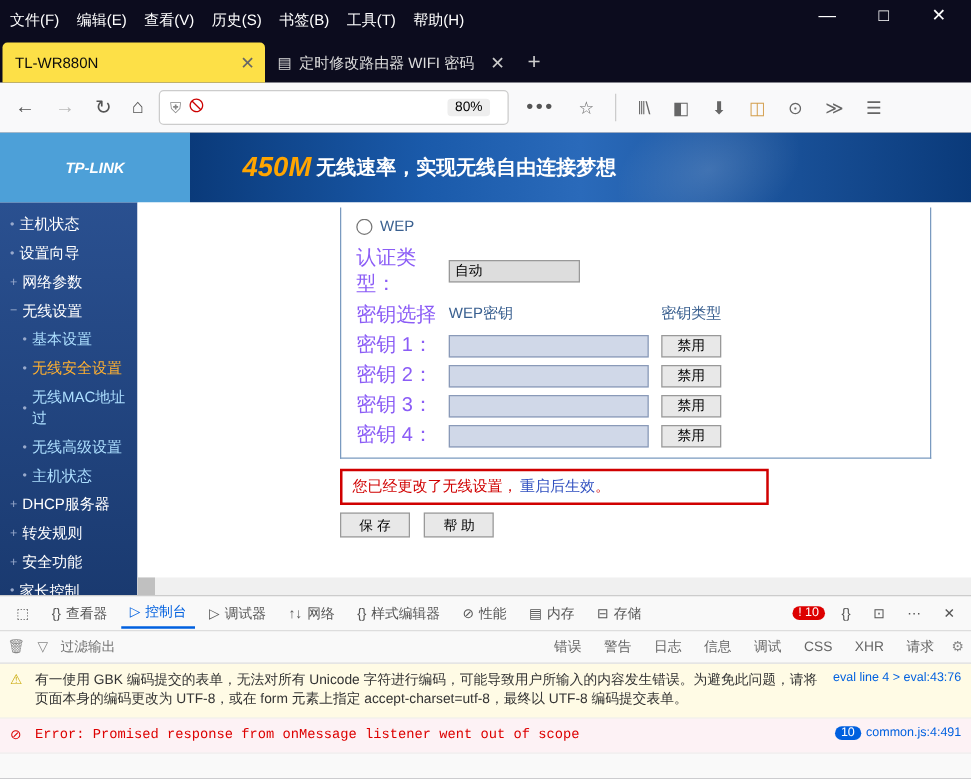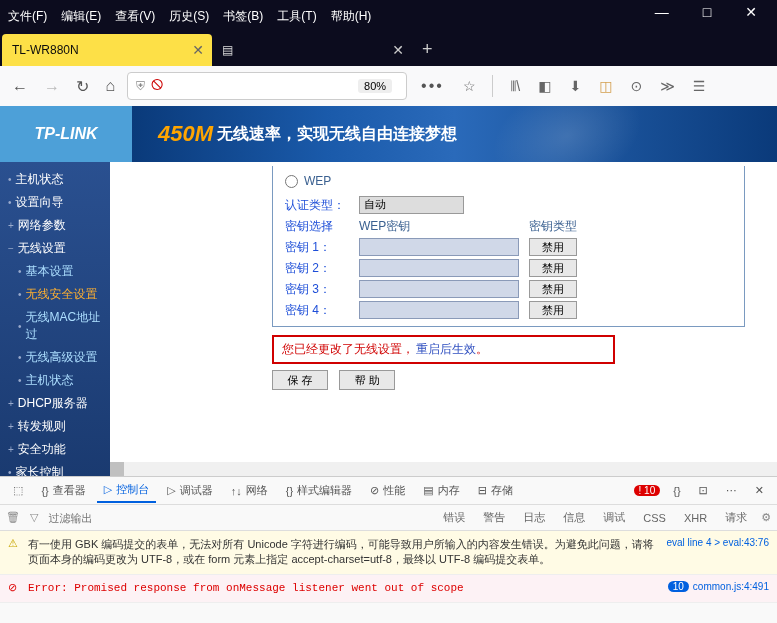--- a/index.html
+++ b/index.html
@@ -18,39 +18,39 @@
 .navbtn{color:#555;font-size:16px;padding:4px;cursor:pointer}
 .url{flex:0 0 280px;height:28px;border:1px solid #ccc;border-radius:4px;display:flex;align-items:center;padding:0 8px;gap:6px;background:#fff}
 .url .shield{color:#888}
 .url .blocked{color:#c00;position:relative}
 .zoom{background:#eee;border-radius:3px;padding:1px 6px;font-size:11px;margin-left:auto;margin-right:6px}
 .dots{font-size:16px;color:#555;letter-spacing:2px;margin:0 6px}
 .tbicon{color:#666;font-size:14px;margin:0 5px;cursor:pointer}
 .divider{width:1px;height:22px;background:#ccc;margin:0 4px}
 .content{background:#fff;height:370px;position:relative;overflow:hidden}
 .banner{display:flex;height:56px}
-.logo{background:#4da0d8;width:132px;display:flex;align-items:center;justify-content:center;color:#fff;font-weight:bold;font-size:16px;font-style:italic}
-.banimg{flex:1;background:linear-gradient(90deg,#0a3a7a 0%,#1a5aaa 30%,#2a6aba 50%,#0a3a7a 100%);display:flex;align-items:center;padding-left:26px;color:#fff;font-size:16px;font-weight:bold;position:relative;overflow:hidden}
+.logo{background:#4da0d8;width:152px;display:flex;align-items:center;justify-content:center;color:#fff;font-weight:bold;font-size:12px;font-style:italic}
+.banimg{flex:1;background:linear-gradient(90deg,#0a3a7a 0%,#1a5aaa 30%,#2a6aba 50%,#0a3a7a 100%);display:flex;align-items:center;padding-left:42px;color:#fff;font-size:16px;font-weight:bold;position:relative;overflow:hidden}
 .banimg .num{color:#ffa500;font-size:22px;font-style:italic;margin-right:4px}
 .banimg::before{content:"";position:absolute;right:120px;top:-30px;width:180px;height:120px;background:radial-gradient(ellipse,rgba(255,255,255,0.15),transparent 60%);transform:rotate(-20deg)}
 .bodyarea{display:flex;height:314px}
 .sidebar{width:110px;background:linear-gradient(#2a5090,#1a3a70);color:#fff;font-size:12px;overflow-y:auto;padding:6px 0}
 .sidebar::-webkit-scrollbar{width:14px}
 .sidebar::-webkit-scrollbar-track{background:#ddd}
 .sidebar::-webkit-scrollbar-thumb{background:#999}
 .sideitem{padding:3px 8px;display:flex;align-items:center;cursor:pointer}
 .sideitem.sub{padding-left:18px;color:#addfff}
 .sideitem.active{color:#ffb030}
 .bullet{color:#9ac;margin-right:4px;font-size:10px}
 .main{flex:1;background:#fff;padding:4px 12px;position:relative}
 .panel{border:1px solid #7a9ac0;border-top:none;background:#fff;margin-left:150px;margin-right:20px;padding:8px 12px 4px}
 .radio-row{display:flex;align-items:flex-end;margin-bottom:8px}
 .radio-row input{margin-right:6px}
 .frow{display:flex;align-items:center;margin:3px 0}
-.flabel{width:74px;color:#1d4ed8;font-size:12px}
+.flabel{width:74px;color:#8b5cf6;font-size:16px}
 .flabel2{width:110px;color:#3a6090;font-size:12px}
 .fsel{width:105px;height:18px;background:#ddd;border:1px solid #999;font-size:11px;padding:0 4px}
 .fhdr{display:flex;margin:4px 0 2px}
 .finput{width:160px;height:18px;background:#d0d8e8;border:1px solid #8a9ab8}
 .fbtn{width:48px;height:18px;background:#e8e8e8;border:1px solid #999;font-size:11px;margin-left:10px}
 .msgbox{border:2px solid #d00000;margin:8px 150px 6px;padding:4px 8px;color:#d00000;font-size:12px;display:flex;align-items:center}
 .msgbox a{color:#3050c0;margin-left:2px;}
 .btns{margin-left:150px;margin-top:2px}
 .btns button{width:56px;height:20px;background:#e8e8e8;border:1px solid #999;font-size:11px;margin-right:8px}
 .hsb{position:absolute;bottom:0;left:0;right:0;height:14px;background:#f0f0f0;display:flex}
@@ -96,20 +96,21 @@
   </div>
 </div>
 
 <div class="tabs">
   <div class="tab">
     <span>TL-WR880N</span>
     <span class="close">✕</span>
   </div>
   <div class="tab inactive">
     <span style="margin-right:6px">▤</span>
+    <span>定时修改路由器 WIFI 密码</span>
     <span class="close">✕</span>
   </div>
   <span class="newtab">+</span>
 </div>
 
 <div class="toolbar">
   <span class="navbtn">←</span>
   <span class="navbtn" style="color:#bbb">→</span>
   <span class="navbtn">↻</span>
   <span class="navbtn">⌂</span>

